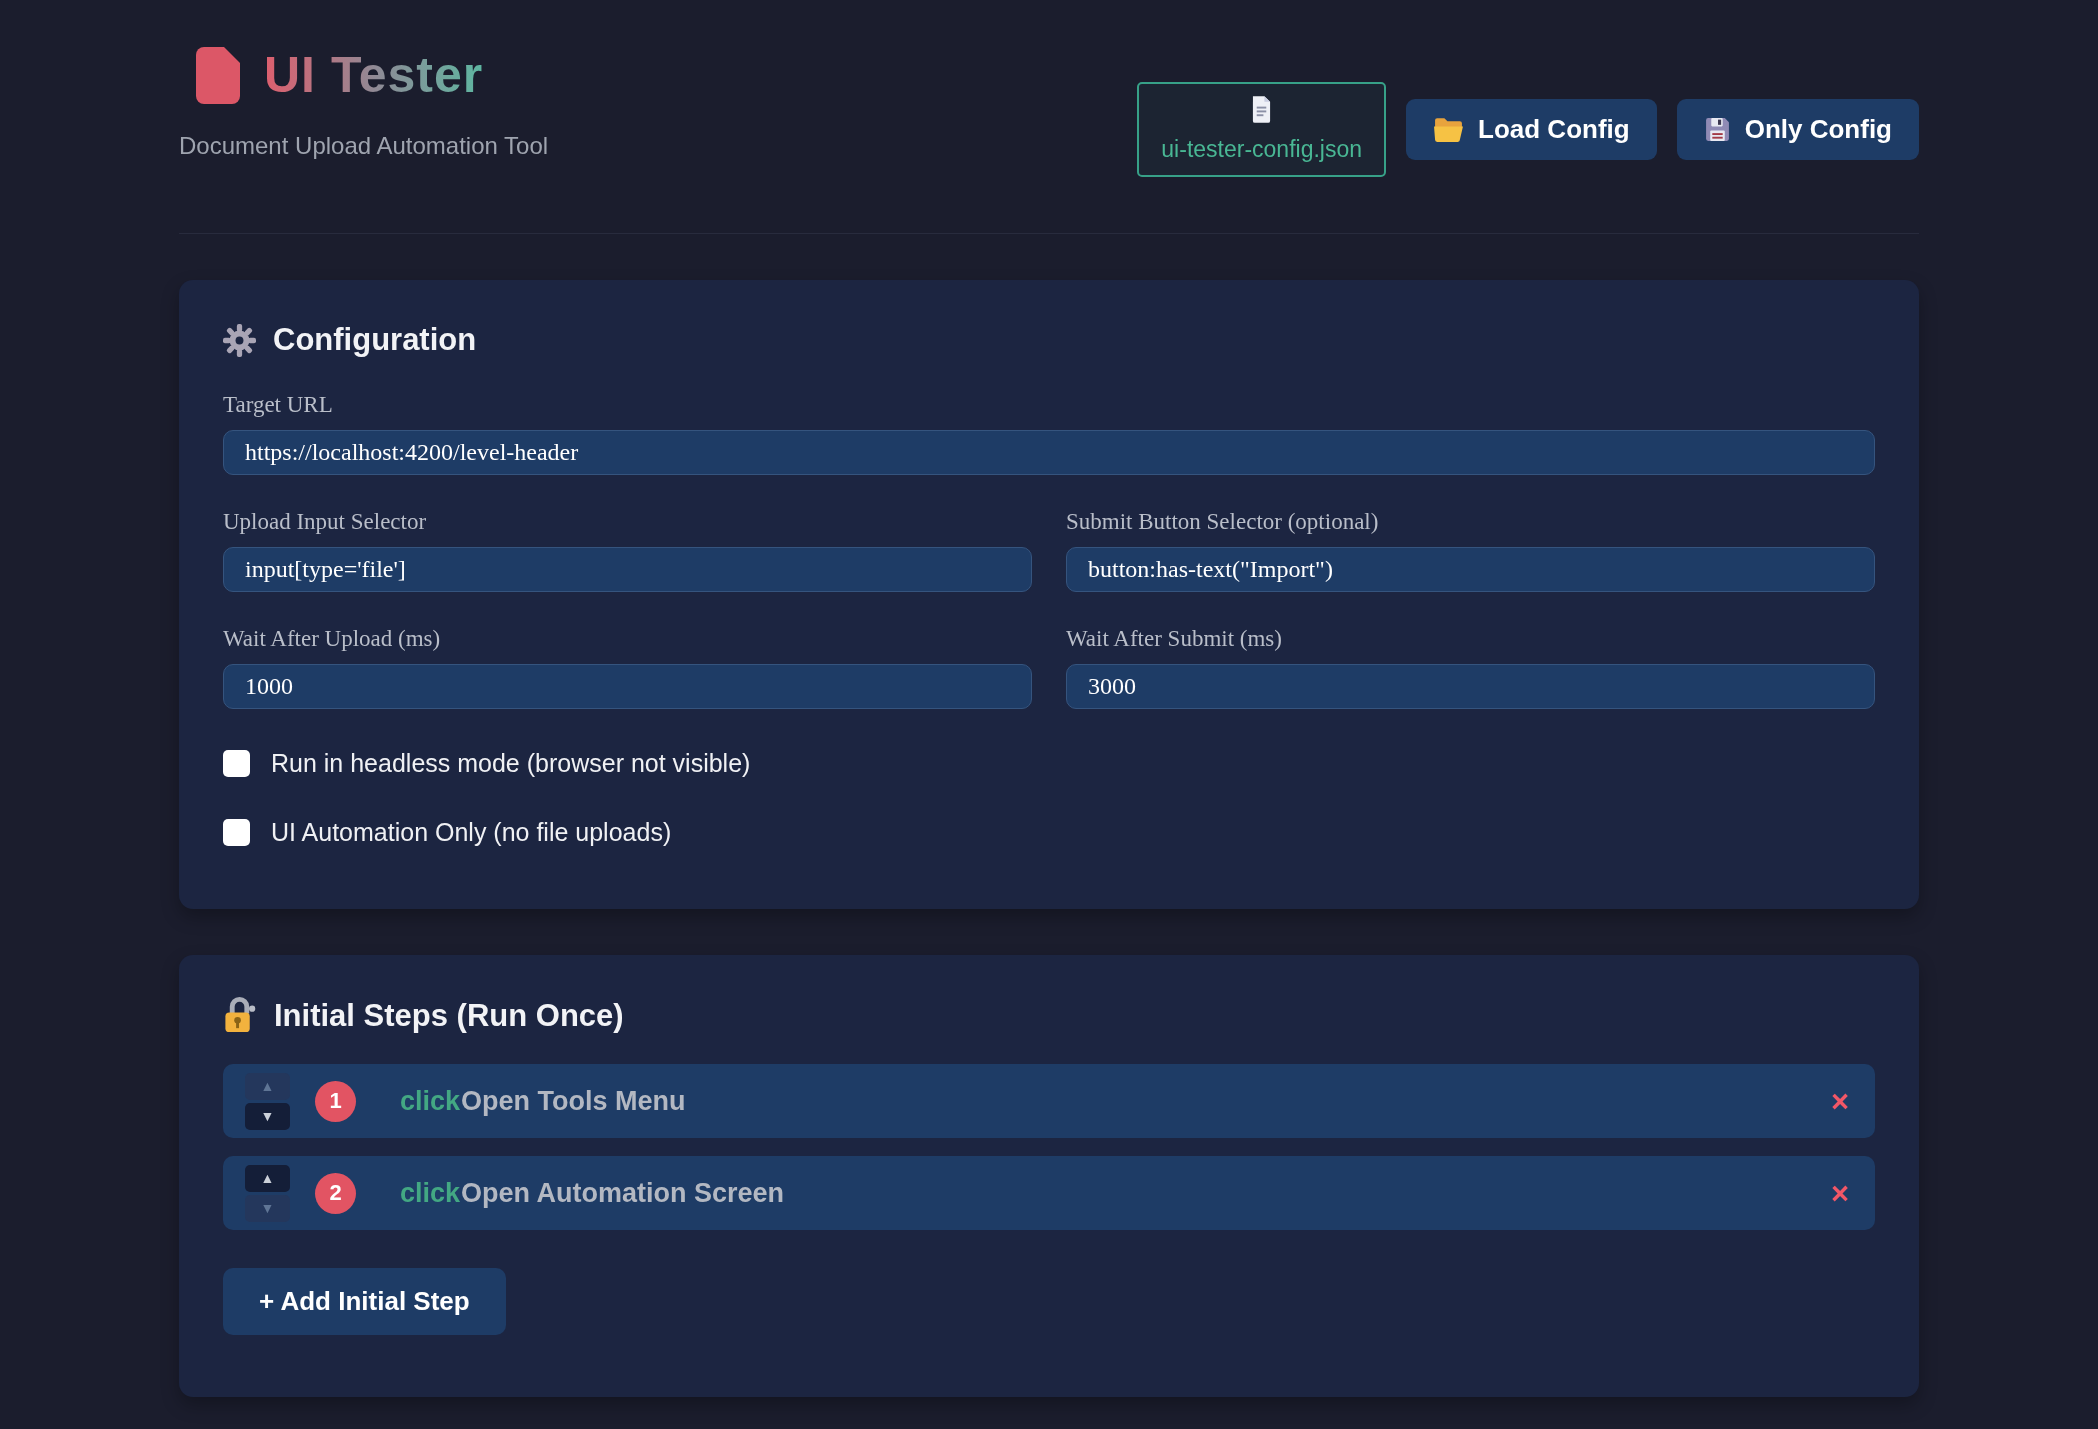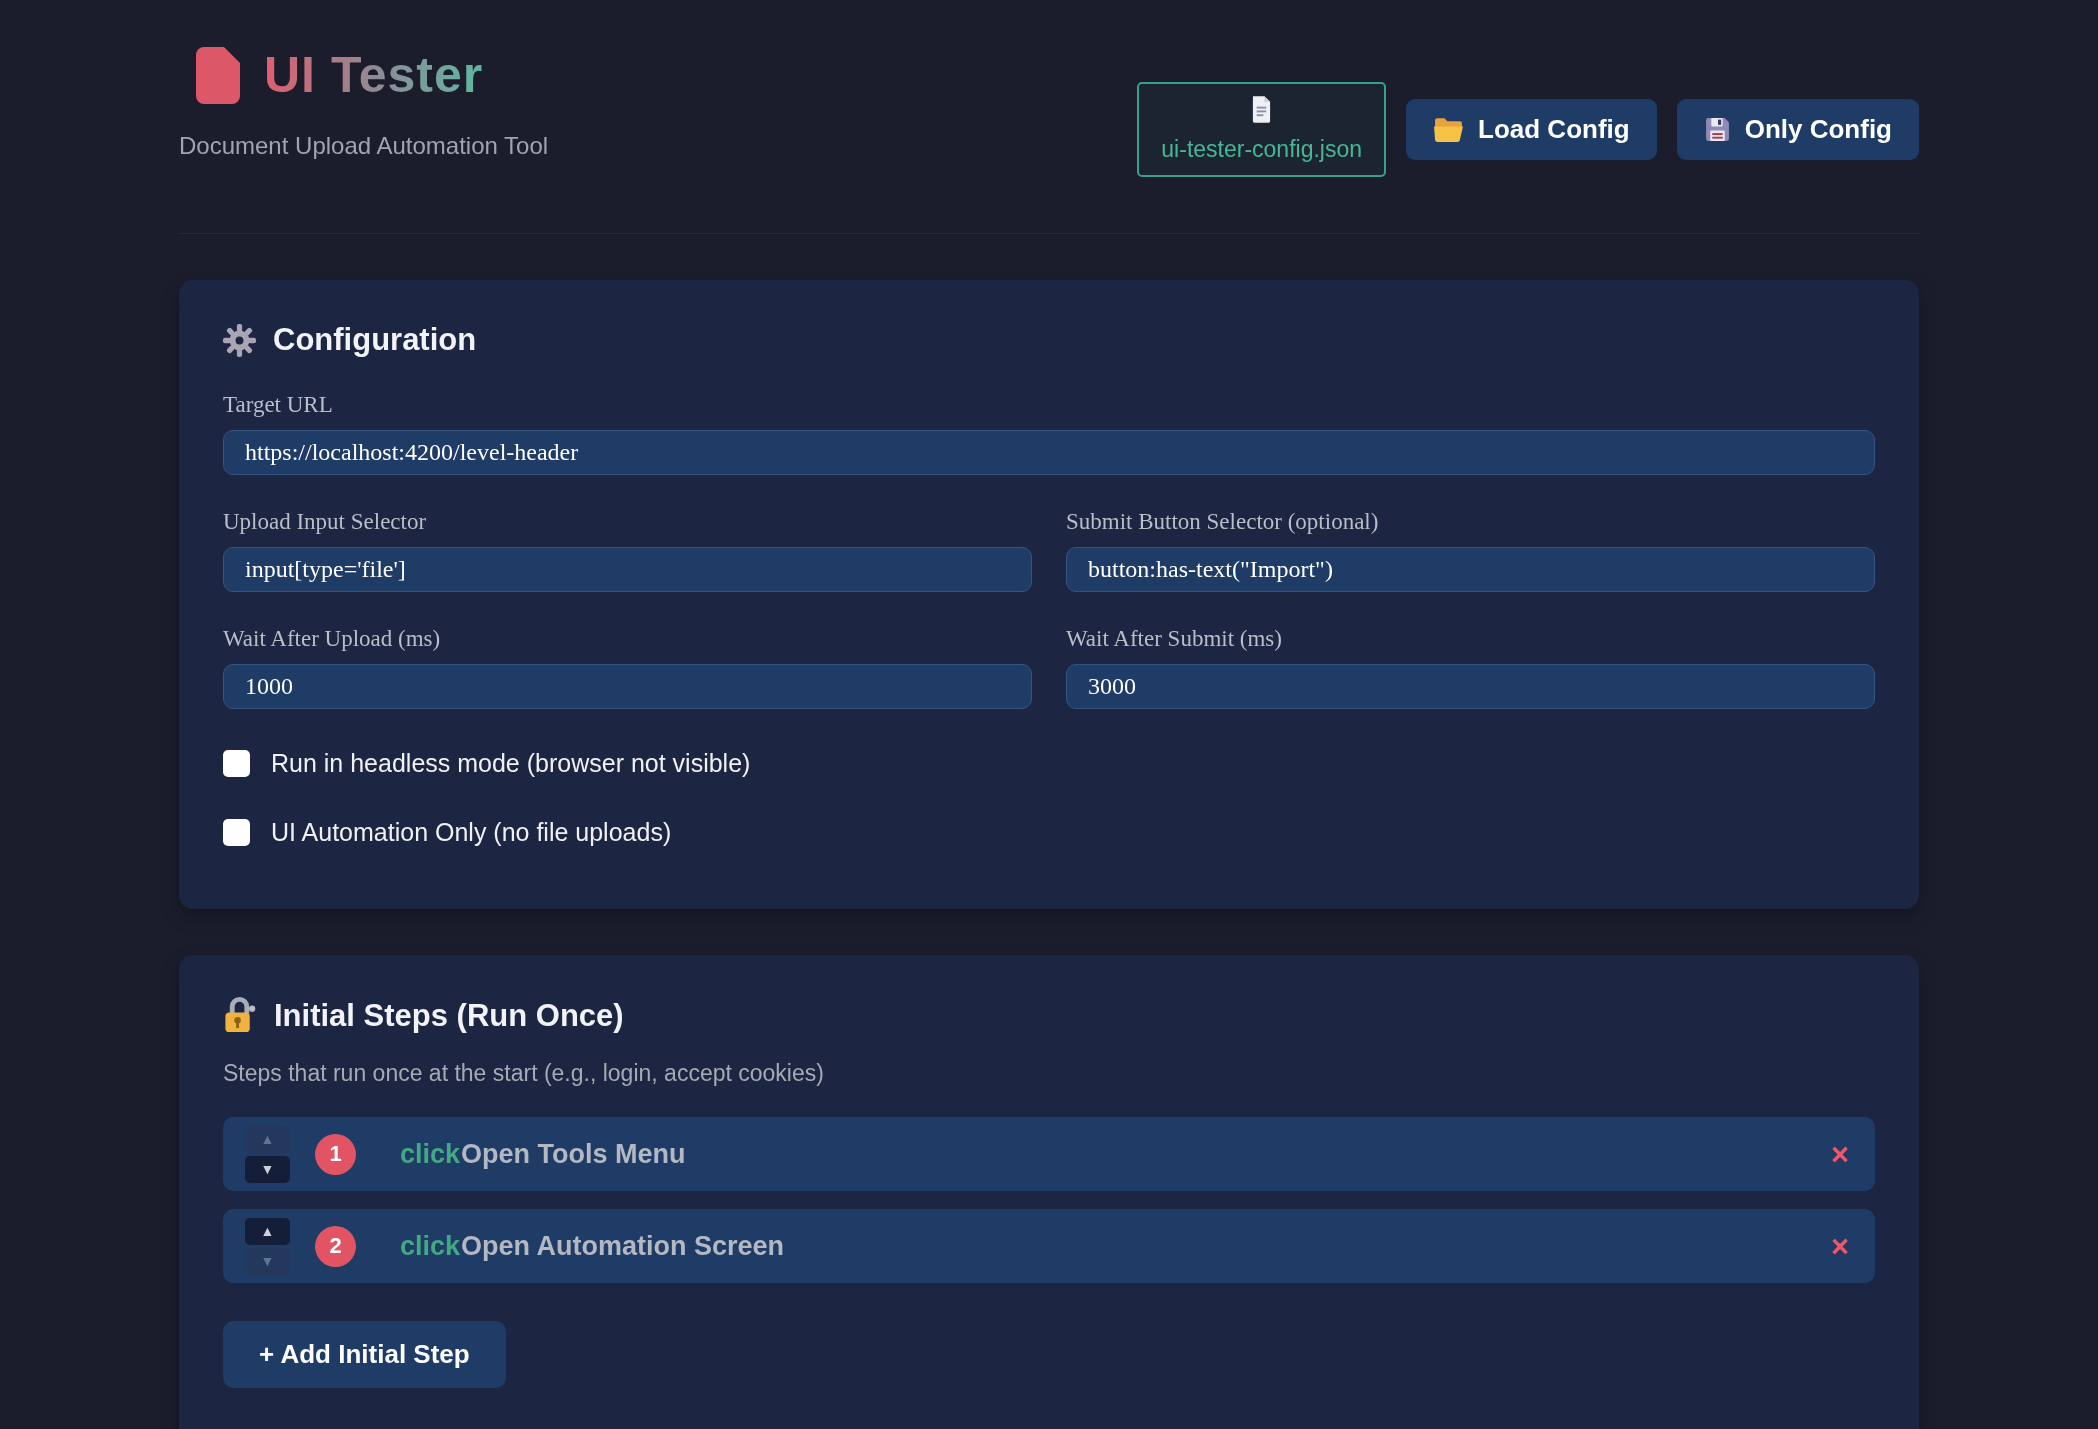--- a/index.html
+++ b/index.html
@@ -230,21 +230,20 @@
           <path d="M9 17 v-7 a 7.5 7.5 0 0 1 15 0 v7" fill="none" stroke="#a9adb8" stroke-width="5"></path>
           <circle cx="29.5" cy="12" r="3.2" fill="#b9bdc7"></circle>
           <rect x="2" y="16" width="25" height="20" rx="4" fill="#f2b23e"></rect>
           <circle cx="14.5" cy="24" r="3.4" fill="#8a6316"></circle>
           <rect x="13" y="25" width="3" height="7" fill="#8a6316"></rect>
         </svg>
       </span>
       <span>Initial Steps (Run Once)</span>
     </div>
 
-    <div class="card-desc">Steps that run once at the start (e.g., login, accept cookies)</div>
 
     
     <div class="step-row first">
       <div class="reorder">
         <button class="reorder-btn disabled">▲</button>
         <button class="reorder-btn enabled">▼</button>
       </div>
       <div class="step-num">1</div>
       <span class="step-action">click</span>
       <span class="step-name">Open Tools Menu</span>

